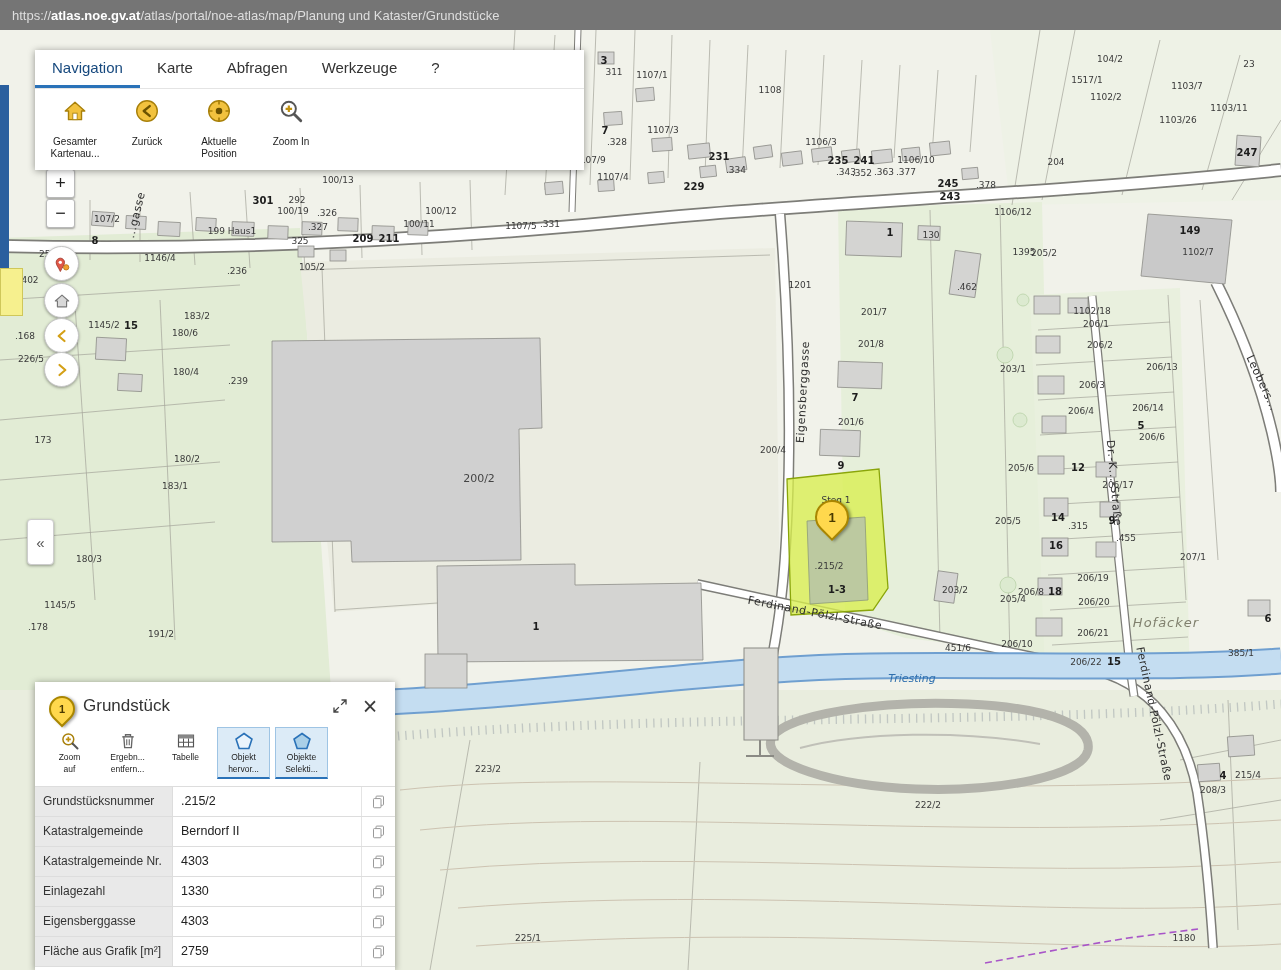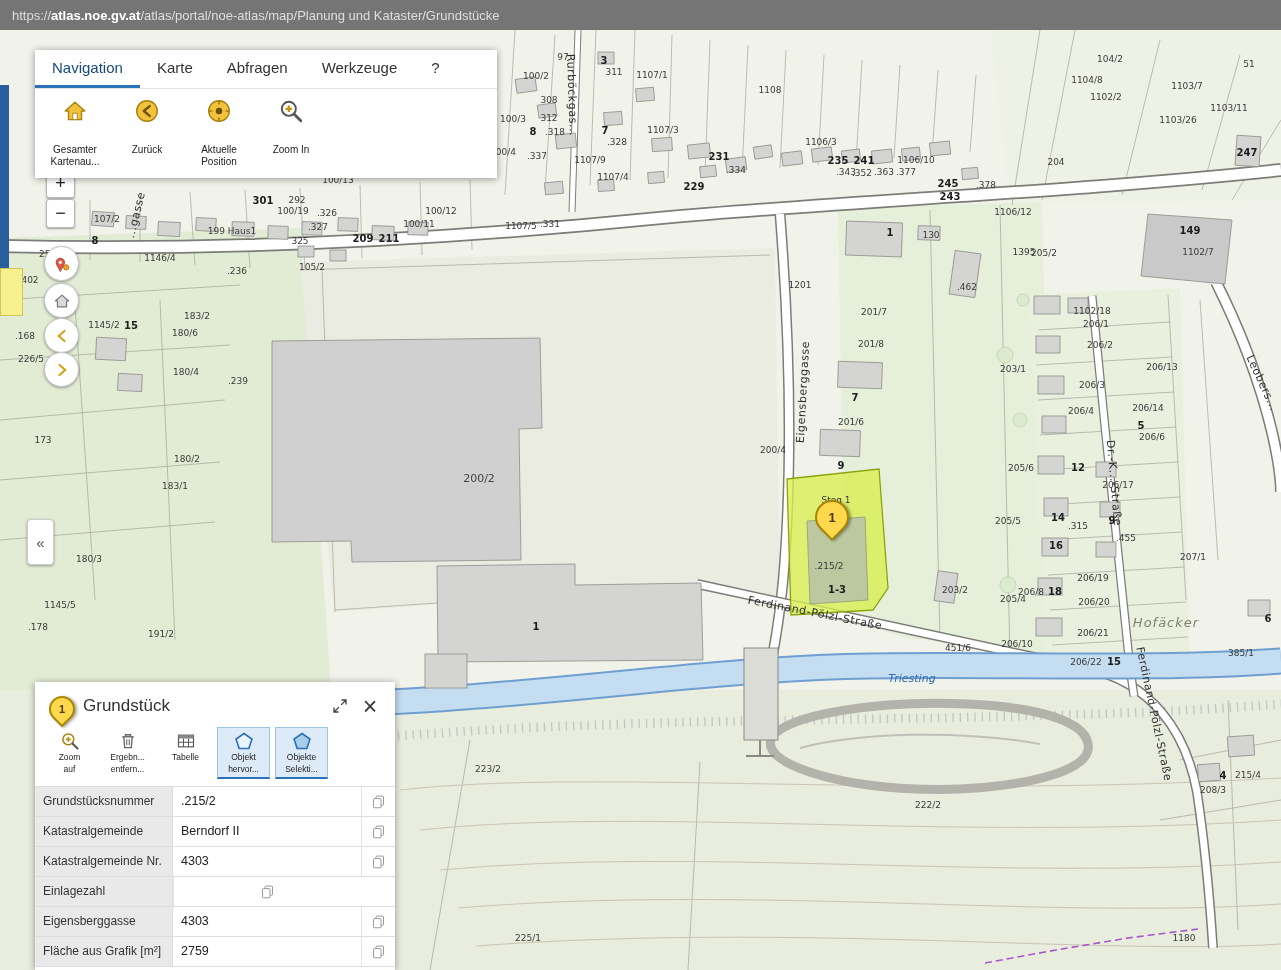--- a/index.html
+++ b/index.html
@@ -30,27 +30,27 @@
              box-shadow:1px 2px 3px rgba(0,0,0,.35);}
   .pin-shape>span{transform:rotate(45deg);font-weight:bold;color:#4a3a00;}
   #map-pin{position:absolute;left:815px;top:500px;width:30px;height:30px;z-index:8;}
   #map-pin .pin-shape{width:30px;height:30px;}
   #map-pin .pin-shape>span{font-size:13px;}
 
   
   .panel{position:absolute;background:#fff;box-shadow:0 1px 7px rgba(0,0,0,.4);z-index:30;}
 
   
-  #nav-panel{left:35px;top:50px;width:462px;}
+  #nav-panel{left:35px;top:50px;width:549px;}
   .tabs{display:flex;height:38px;border-bottom:1px solid #e4e4e4;}
   .tab{padding:0 17px;display:flex;align-items:center;font-size:15px;color:#333;
        cursor:pointer;border-bottom:3px solid transparent;}
   .tab.active{color:#17497e;border-bottom-color:#2a72b8;}
   .nav-tools{display:flex;padding:9px 4px 10px;}
-  .nav-tool{width:72px;display:flex;flex-direction:column;align-items:center;gap:20px;cursor:pointer;}
+  .nav-tool{width:72px;display:flex;flex-direction:column;align-items:center;gap:12px;cursor:pointer;}
   .nav-tool svg{width:26px;height:26px;}
   .nav-tool .lbl{font-size:10px;color:#222;text-align:center;line-height:1.2;max-width:66px;}
 
   
   #popup{left:35px;top:682px;width:360px;height:288px;display:flex;flex-direction:column;}
   .popup-header{display:flex;align-items:center;padding:9px 10px 3px;}
   .popup-pin{width:22px;height:22px;margin:2px 0 0 4px;}
   .popup-pin .pin-shape{width:22px;height:22px;}
   .popup-pin .pin-shape>span{font-size:11px;}
   .popup-title{font-size:17px;color:#333;margin-left:12px;flex:1;}
@@ -236,22 +236,22 @@
         <span class="map-label street" style="left: 136px; top: 215px; transform: translate(-50%, -50%) rotate(-76deg);">...gasse</span>
         <span class="map-label water" style="left: 912px; top: 678px; transform: translate(-50%, -50%) rotate(0deg);">Triesting</span>
         <span class="map-label area" style="left: 1166px; top: 622px; transform: translate(-50%, -50%) rotate(0deg);">Hofäcker</span>
         <span class="map-label" style="left: 563px; top: 57px; transform: translate(-50%, -50%) rotate(0deg);">97</span>
         <span class="map-label" style="left: 536px; top: 76px; transform: translate(-50%, -50%) rotate(0deg);">100/2</span>
         <span class="map-label bold" style="left: 604px; top: 60px; transform: translate(-50%, -50%) rotate(0deg);">3</span>
         <span class="map-label" style="left: 614px; top: 72px; transform: translate(-50%, -50%) rotate(0deg);">311</span>
         <span class="map-label" style="left: 652px; top: 75px; transform: translate(-50%, -50%) rotate(0deg);">1107/1</span>
         <span class="map-label" style="left: 770px; top: 90px; transform: translate(-50%, -50%) rotate(0deg);">1108</span>
         <span class="map-label" style="left: 1110px; top: 59px; transform: translate(-50%, -50%) rotate(0deg);">104/2</span>
-        <span class="map-label" style="left: 1087px; top: 80px; transform: translate(-50%, -50%) rotate(0deg);">1104/8</span>
-        <span class="map-label" style="left: 1249px; top: 64px; transform: translate(-50%, -50%) rotate(0deg);">51</span>
+        <span class="map-label" style="left: 1087px; top: 80px; transform: translate(-50%, -50%) rotate(0deg);">1517/1</span>
+        <span class="map-label" style="left: 1249px; top: 64px; transform: translate(-50%, -50%) rotate(0deg);">23</span>
         <span class="map-label" style="left: 1187px; top: 86px; transform: translate(-50%, -50%) rotate(0deg);">1103/7</span>
         <span class="map-label" style="left: 549px; top: 100px; transform: translate(-50%, -50%) rotate(0deg);">308</span>
         <span class="map-label" style="left: 1106px; top: 97px; transform: translate(-50%, -50%) rotate(0deg);">1102/2</span>
         <span class="map-label" style="left: 1229px; top: 108px; transform: translate(-50%, -50%) rotate(0deg);">1103/11</span>
         <span class="map-label" style="left: 513px; top: 119px; transform: translate(-50%, -50%) rotate(0deg);">100/3</span>
         <span class="map-label" style="left: 549px; top: 118px; transform: translate(-50%, -50%) rotate(0deg);">312</span>
         <span class="map-label bold" style="left: 533px; top: 131px; transform: translate(-50%, -50%) rotate(0deg);">8</span>
         <span class="map-label" style="left: 555px; top: 132px; transform: translate(-50%, -50%) rotate(0deg);">.318</span>
         <span class="map-label bold" style="left: 605px; top: 130px; transform: translate(-50%, -50%) rotate(0deg);">7</span>
         <span class="map-label" style="left: 617px; top: 142px; transform: translate(-50%, -50%) rotate(0deg); text-align: right;">.328</span>
@@ -546,20 +546,21 @@
         <div class="acell-value">4303</div>
         <div class="acell-copy">
             <svg viewBox="0 0 18 18">
               <rect x="6" y="2.5" width="9" height="11" rx="1" fill="#fff" stroke="#999" stroke-width="1.2"></rect>
               <rect x="3" y="5.5" width="9" height="11" rx="1" fill="#fff" stroke="#999" stroke-width="1.2"></rect>
             </svg>
           </div>
       </div>
       <div class="arow">
         <div class="acell-label">Einlagezahl</div>
+        <div class="acell-value">1330</div>
         <div class="acell-copy">
             <svg viewBox="0 0 18 18">
               <rect x="6" y="2.5" width="9" height="11" rx="1" fill="#fff" stroke="#999" stroke-width="1.2"></rect>
               <rect x="3" y="5.5" width="9" height="11" rx="1" fill="#fff" stroke="#999" stroke-width="1.2"></rect>
             </svg>
           </div>
       </div>
       <div class="arow">
         <div class="acell-label">Eigensberggasse</div>
         <div class="acell-value">4303</div>

